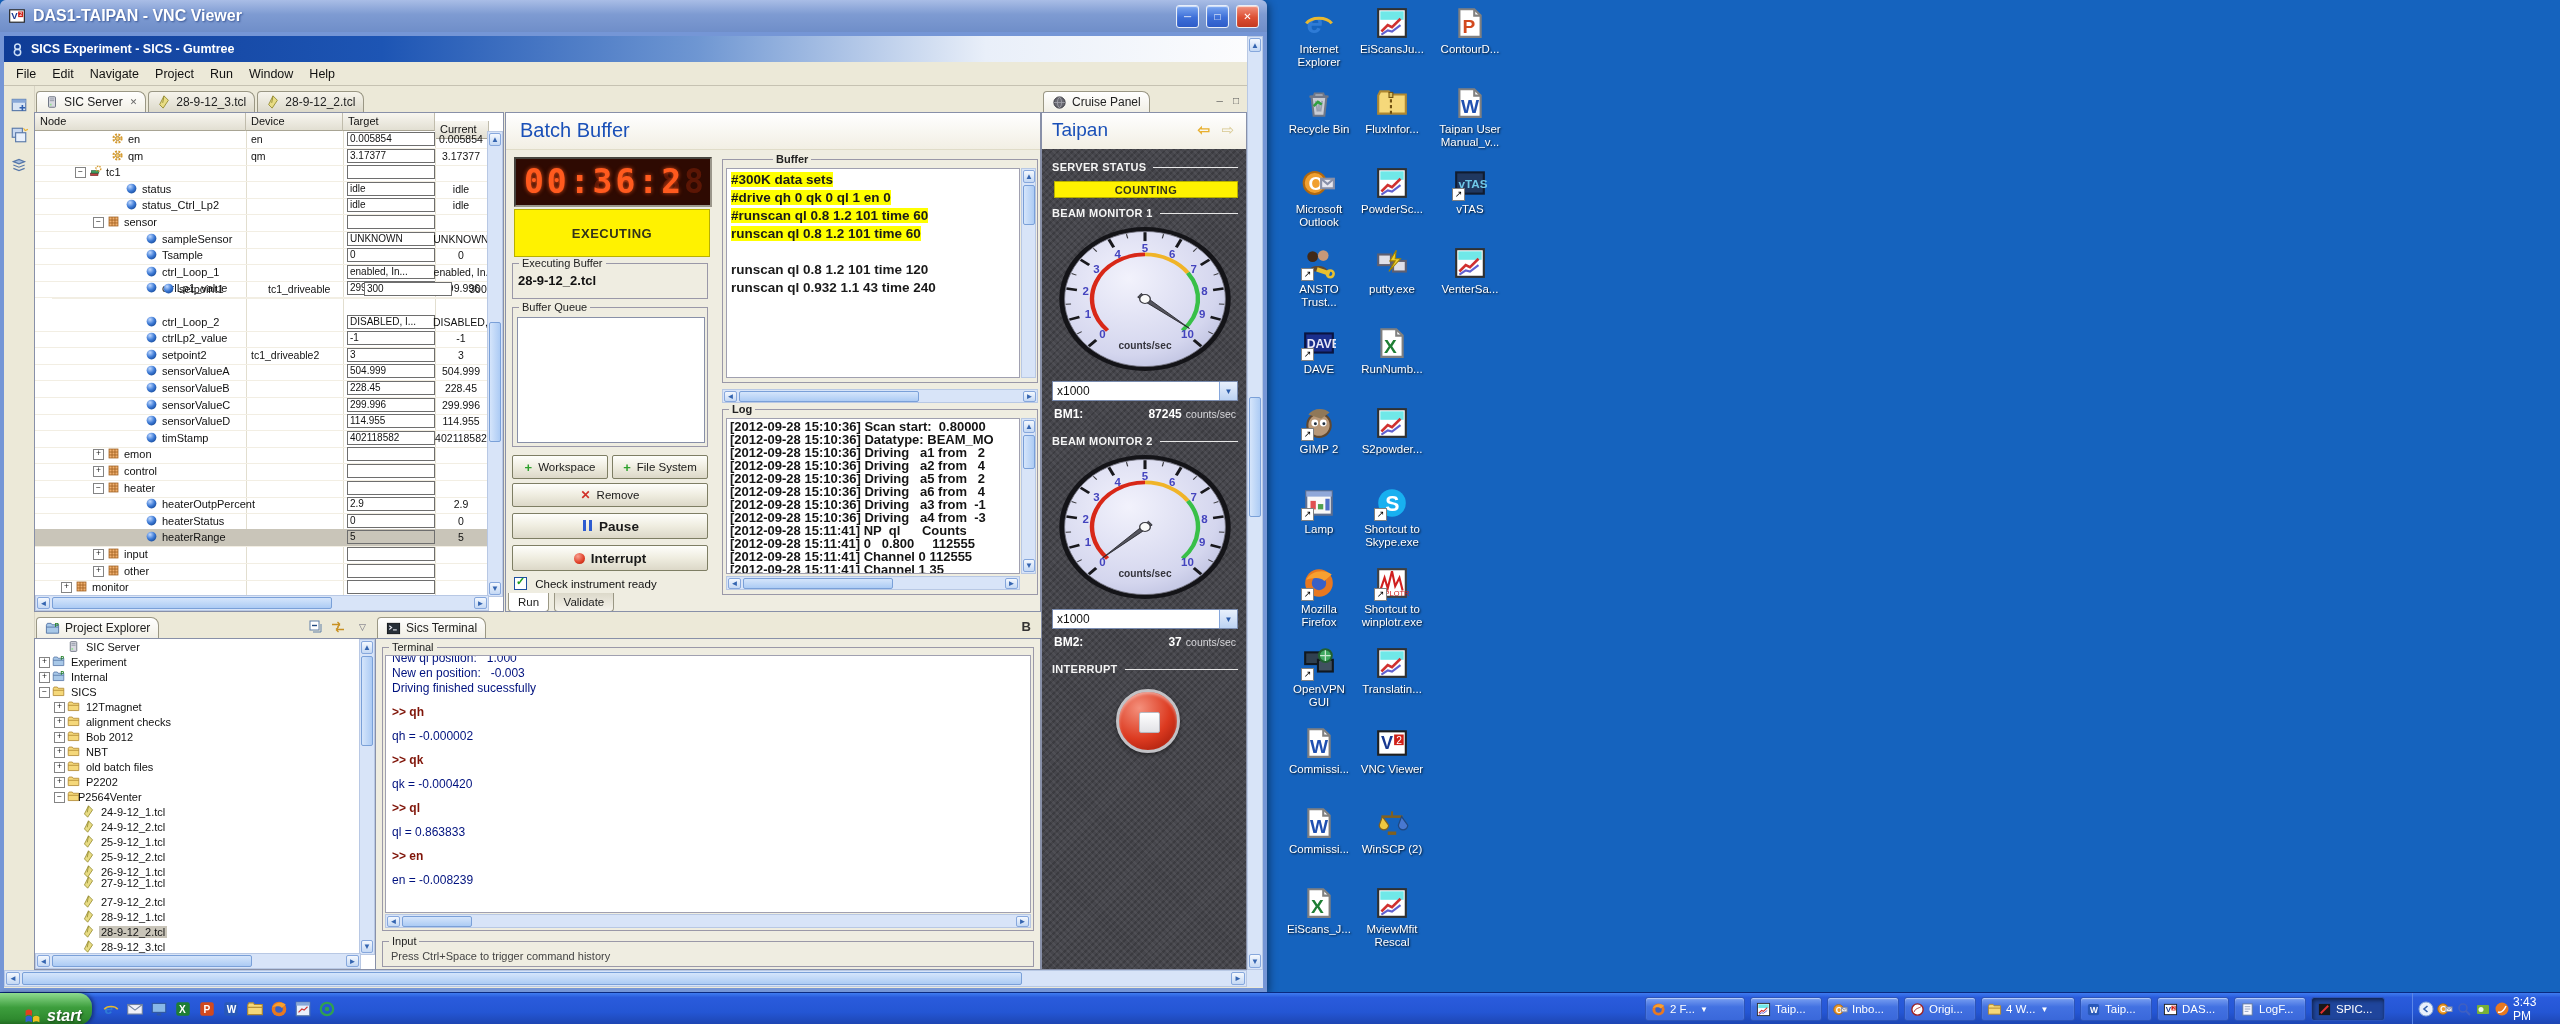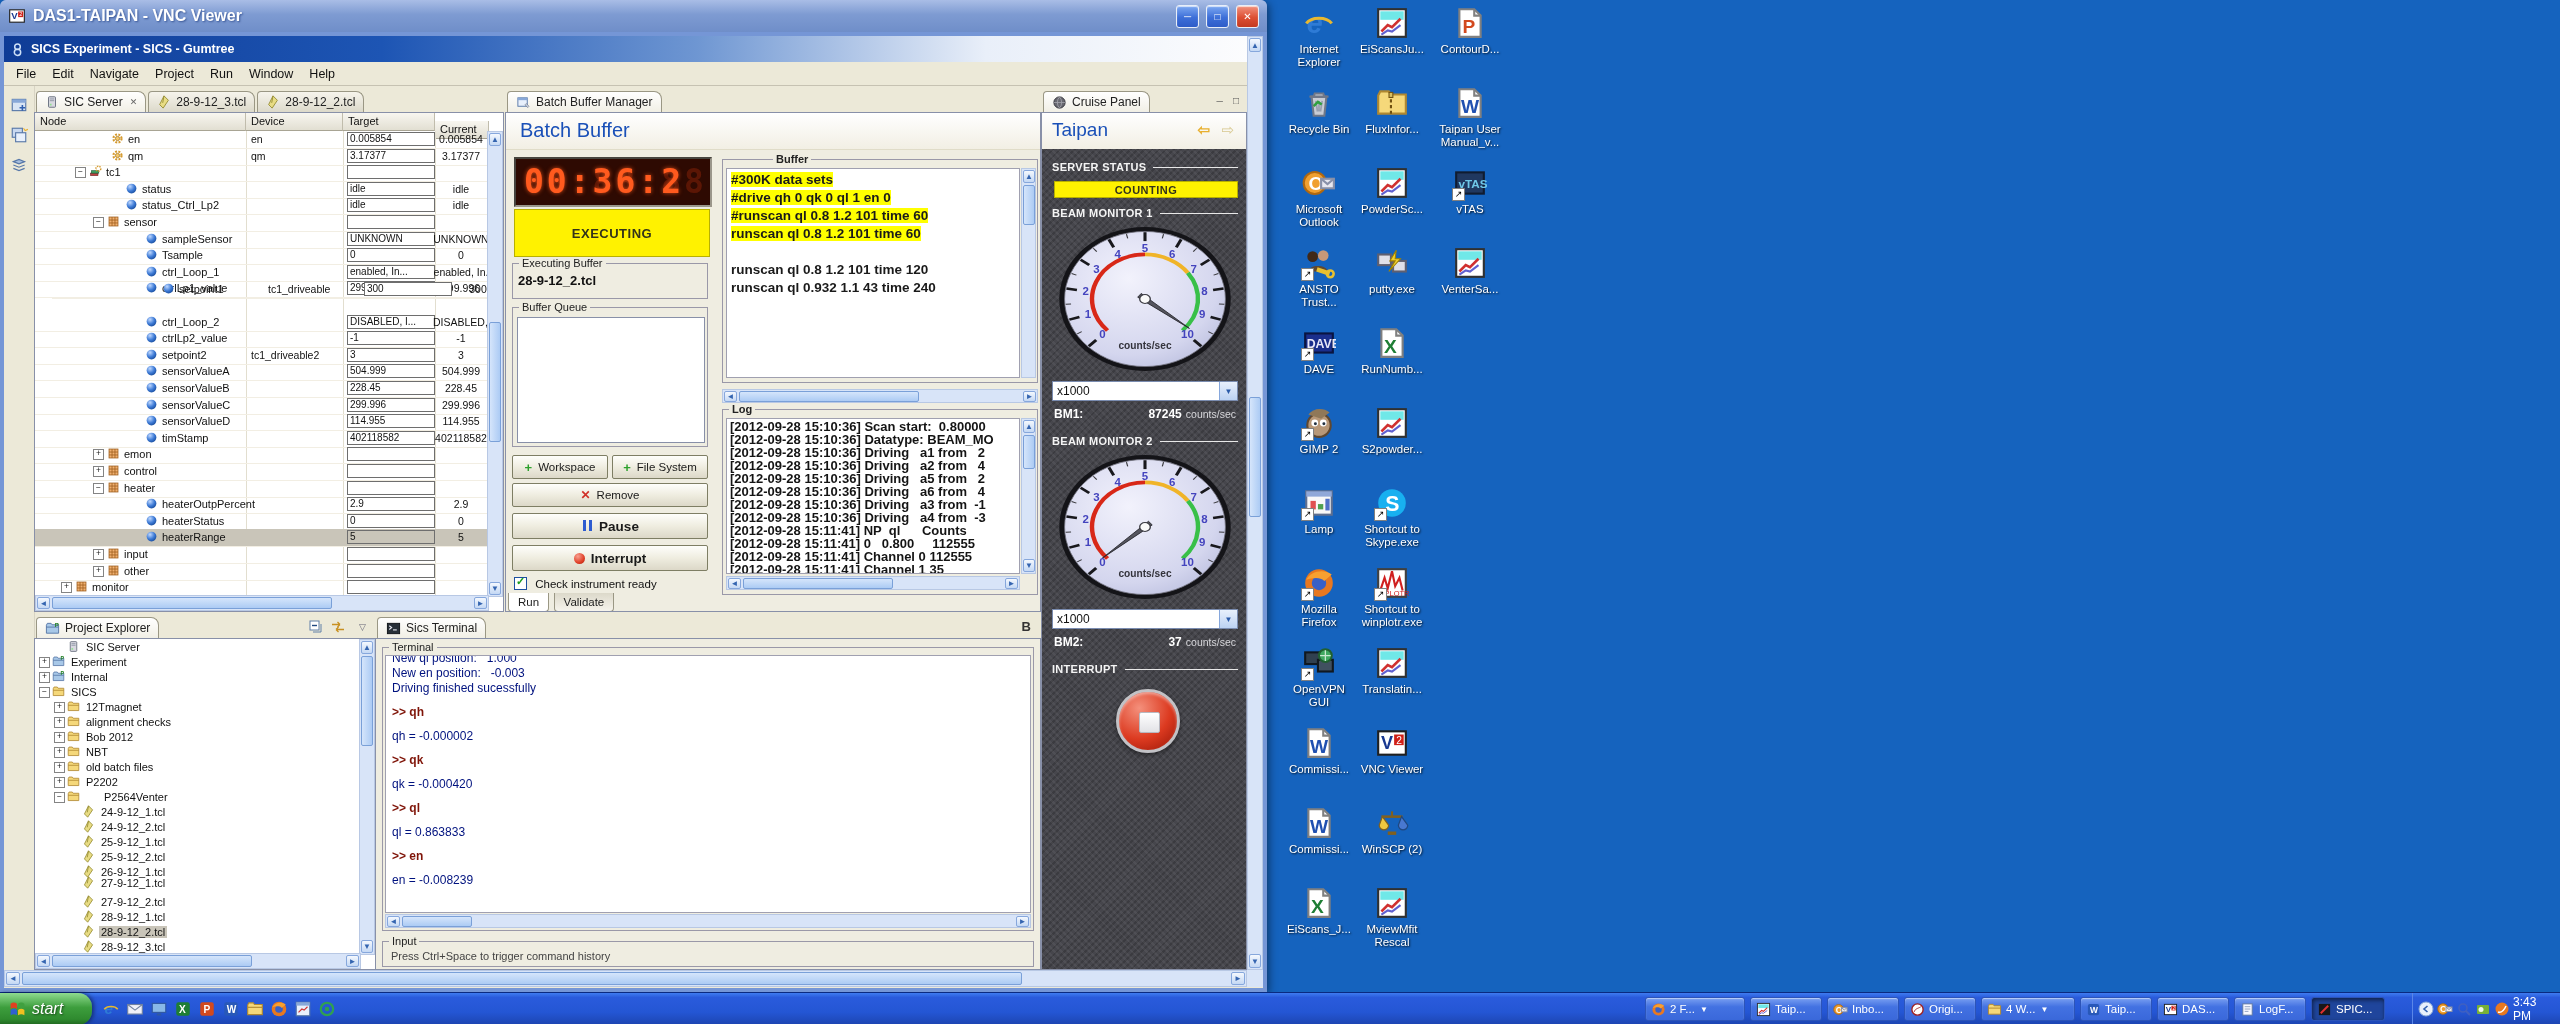--- a/index.html
+++ b/index.html
@@ -125,22 +125,22 @@
   .dicon .ic{width:34px;height:34px;margin:0 auto;position:relative;line-height:0;}
   .dicon .lbl{margin-top:3px;color:#fff;font-size:11.5px;line-height:1.15;text-shadow:1px 1px 2px rgba(0,0,0,.85);}
   .sc{position:absolute;left:-1px;bottom:-1px;width:11px;height:11px;background:#fff;border:1px solid #808080;
     font-size:9px;line-height:10px;color:#000;text-align:center;}
 
   
   .tbar{position:absolute;left:0;top:992px;width:2560px;height:32px;
     background:linear-gradient(#3E7CF0,#2A5BDC 14%,#2456D4 60%,#1C44B0 100%);border-top:1px solid #0A2A80;}
   .start{position:absolute;left:0;top:0;height:32px;width:92px;border-radius:0 14px 14px 0;
     background:linear-gradient(#8FDB8F,#3D9E3D 45%,#2F8A2F 82%,#1F661F);
-    display:flex;align-items:center;gap:6px;padding-left:9px;box-sizing:border-box;
-    color:#fff;font-weight:normal;font-style:italic;font-size:16px;box-shadow:2px 0 4px rgba(0,0,0,.45);text-shadow:1px 1px 2px #1A4A1A;}
+    display:flex;align-items:flex-end;gap:6px;padding-left:24px;box-sizing:border-box;
+    color:#fff;font-weight:bold;font-style:italic;font-size:16px;box-shadow:2px 0 4px rgba(0,0,0,.45);text-shadow:1px 1px 2px #1A4A1A;}
   .ql{position:absolute;top:7px;width:18px;height:18px;line-height:0;}
   .tbtn{position:absolute;top:4px;height:24px;background:linear-gradient(#7AA0F2,#4372E2 40%,#3A68DA);
     border:1px solid #2C54B8;border-radius:3px;color:#fff;font-size:11.5px;display:flex;align-items:center;gap:4px;
     padding:0 5px;box-sizing:border-box;white-space:nowrap;overflow:hidden;box-shadow:inset 0 1px 1px rgba(255,255,255,.5);}
   .tbtn.active{background:#1F459C;box-shadow:inset 1px 2px 4px rgba(0,0,0,.55);}
   .tbtn .ga{font-size:8px;margin-left:1px;}
   .tray{position:absolute;right:0;top:0;height:32px;width:148px;border-left:1px solid #5A86E8;
     display:flex;align-items:center;gap:3px;padding-left:5px;box-sizing:border-box;}
   .tray .ti{width:16px;height:16px;line-height:0;}
   .clk{margin-left:auto;margin-right:8px;color:#fff;font-size:12px;}
@@ -847,30 +847,20 @@
             </div>
             <div class="sb abs" style="left: 0px; bottom: 0px; width: 454px; height: 16px;">
               <div class="sbb" style="left:1px;top:1px;width:13px;height:12px;">◄</div>
               <div class="sbb" style="right:1px;top:1px;width:13px;height:12px;">►</div>
               <div class="sbt h" style="left:16px;top:1px;width:280px;height:12px;"></div>
             </div>
           </div>
       </div>
 
       <div class="view" style="left:501px;top:4px;width:536px;height:522px;">
-        <div class="etabs">
-          <div class="etab active">
-            <span class="i" id="batch-tab-icon"><svg viewBox="0 0 16 16" width="15" height="15" xmlns="http://www.w3.org/2000/svg">
-                  <rect x="2" y="3" width="10" height="9" fill="#E8F0FC" stroke="#5878A8"></rect>
-                  <rect x="2" y="3" width="10" height="2.5" fill="#88A8D8"></rect>
-                  <path d="M11 9l3 3-1.5 1.5-3-3z" fill="#C0C8D8" stroke="#606878" stroke-width=".5"></path>
-                </svg></span>
-            <span>Batch Buffer Manager</span>
-          </div>
-        </div>
         <div class="vcontent" style="background:#EFEDE1;">
           <div class="abs" style="left:0;top:0;right:0;height:36px;background:linear-gradient(#FFFFFF,#F2EFE4);border-bottom:1px solid #E0DCC8;">
             <span class="abs" style="left:14px;top:6px;font-size:20px;color:#1A50B8;">Batch Buffer</span>
           </div>
 
           <div class="led" style="left:8px;top:44px;width:194px;height:46px;">
             <span class="ghost">88:88:88</span>
             <span class="lit">00:36:2</span>
           </div>
           <div class="ybox" style="left:8px;top:96px;width:194px;height:46px;">EXECUTING</div>
@@ -1227,21 +1217,21 @@
                     <path d="M1.5 6.5h13" stroke="#B08830" fill="none"></path>
                   </svg></span>
                 <span class="plab" style="left: 49px;">P2202</span>
               </div>
               <div class="prow" style="top: 151px;">
                 <span class="exp" style="left: 19px; top: 2px;">−</span>
                 <span class="ricon" style="left: 32px; top: 0px;"><svg viewBox="0 0 16 16" width="13" height="13" xmlns="http://www.w3.org/2000/svg">
                     <path d="M1.5 4.5l1-2h4l1 1.5h7v9h-13z" fill="#F5D87A" stroke="#B08830"></path>
                     <path d="M1.5 6.5h13" stroke="#B08830" fill="none"></path>
                   </svg></span>
-                <span class="plab" style="left: 67px;">P2564Venter</span>
+                <span class="plab" style="left: 41px;">P2564Venter</span>
               </div>
               <div class="prow" style="top: 166px;">
                 <span class="ricon" style="left: 47px; top: 0px;"><svg viewBox="0 0 16 16" width="13" height="13" xmlns="http://www.w3.org/2000/svg">
                     <path d="M8 1l5 5-6 9-4-4z" fill="#E8DC84" stroke="#948A30"></path>
                     <path d="M8 1l-1.5 8" stroke="#948A30" fill="none"></path>
                   </svg></span>
                 <span class="plab" style="left: 64px;">24-9-12_1.tcl</span>
               </div>
               <div class="prow" style="top: 181px;">
                 <span class="ricon" style="left: 47px; top: 0px;"><svg viewBox="0 0 16 16" width="13" height="13" xmlns="http://www.w3.org/2000/svg">

